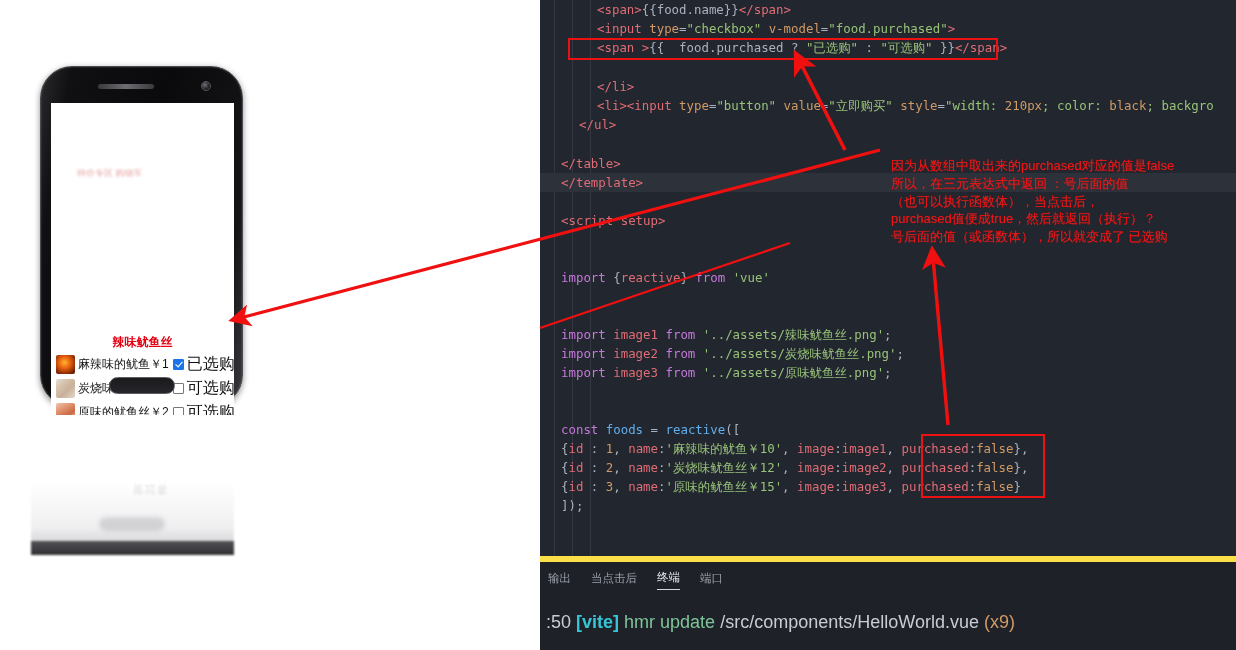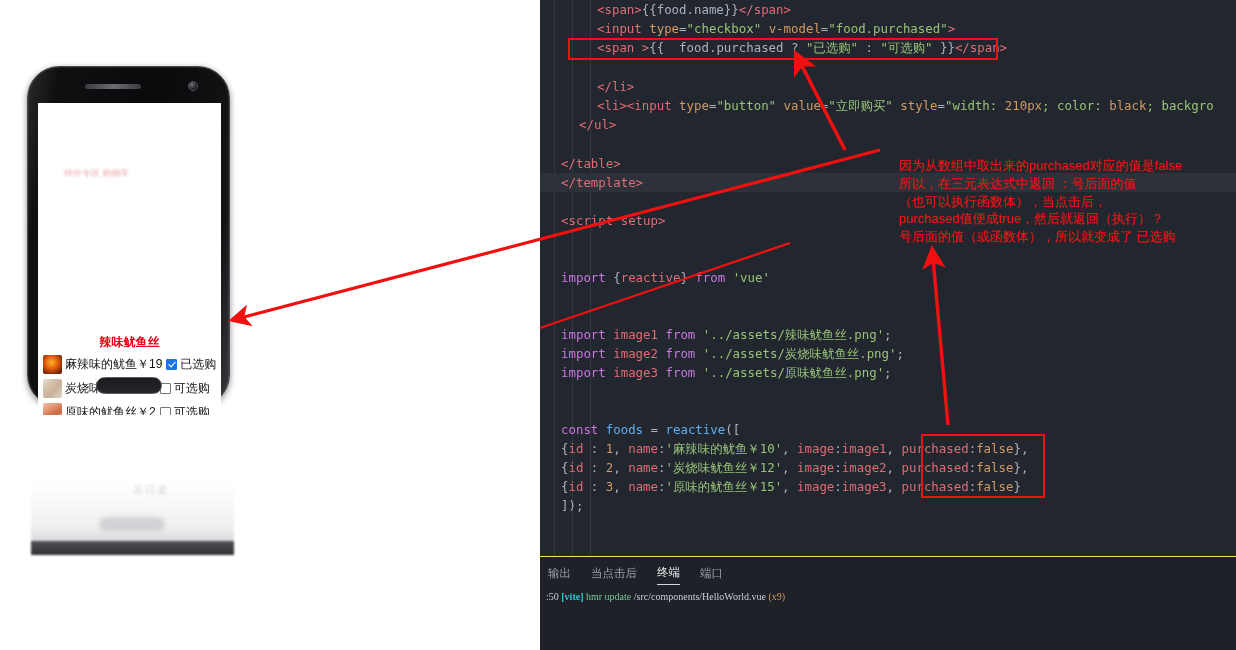--- a/index.html
+++ b/index.html
@@ -27,21 +27,21 @@
   .left-panel {
     position: absolute;
     left: 0; top: 0;
     width: 540px; height: 650px;
     background: #ffffff;
     overflow: hidden;
   }
 
   .phone {
     position: absolute;
-    left: 27px;
+    left: 40px;
     top: 66px;
     width: 203px;
     height: 341px;
     border-radius: 32px;
     background:
       linear-gradient(100deg, #2a2a2c 0%, #101013 12%, #0a0a0c 50%, #141417 86%, #3a3a3e 100%);
     box-shadow: 0 2px 6px rgba(0,0,0,0.45), inset 0 0 2px rgba(255,255,255,0.25);
     border: 1px solid #4a4a50;
     box-sizing: border-box;
   }
@@ -186,21 +186,21 @@
   .food-cb.checked::after {
     content: "";
     position: absolute;
     left: 3px; top: 0px;
     width: 3px; height: 6px;
     border: solid #fff;
     border-width: 0 1.6px 1.6px 0;
     transform: rotate(42deg);
   }
   .food-status {
-    font-size: 12px;
+    font-size: 16px;
     color: #111;
     white-space: nowrap;
   }
 
   
   .editor-panel {
     position: absolute;
     left: 540px; top: 0;
     width: 696px; height: 650px;
     background: #86efac;
@@ -284,21 +284,21 @@
     pointer-events: none;
     overflow: visible;
   }
 
   
   .bottom-panel {
     position: absolute;
     left: 0; top: 556px;
     width: 696px; height: 94px;
     background: #1e2127;
-    border-top: 1px solid #fde047;
+    border-top: 6px solid #fde047;
     box-sizing: border-box;
   }
   .panel-tabs {
     position: absolute;
     left: 8px; top: 8px;
     display: flex;
     align-items: center;
     gap: 20px;
   }
   .panel-tab {
@@ -307,23 +307,23 @@
     padding-bottom: 4px;
     font-family: "Liberation Sans", sans-serif;
     cursor: pointer;
   }
   .panel-tab.active {
     color: #e6e8ec;
     border-bottom: 1.5px solid #d4d6da;
   }
   .term-line {
     position: absolute;
-    left: 6px; top: 34px;
-    font-family: Liberation Serif, serif;
-    font-size: 10px;
+    left: 6px; top: 50px;
+    font-family: Liberation Sans, sans-serif;
+    font-size: 18px;
     white-space: pre;
     color: #c8ccd4;
   }
   .t-cyan   { color: #36c5d8; font-weight: bold; }
   .t-green  { color: #7ec699; }
   .t-gray   { color: #c8ccd4; }
   .t-orange { color: #d19a66; }
 
   .watermark {
     position: absolute;
@@ -349,21 +349,21 @@
       <div class="phone-screen">
 
         <div class="faded-title">特价专区 购物车</div>
 
         <div class="special-title">辣味鱿鱼丝</div>
 
         <div class="food-list">
 
           <div class="food-row">
             <span class="food-thumb thumb-1"></span>
-            <span class="food-name">麻辣味的鱿鱼￥19</span>
+            <span class="food-name">麻辣味的鱿鱼￥1</span>
             <span class="food-cb checked"></span>
             <span class="food-status">已选购</span>
           </div>
 
           <div class="food-row">
             <span class="food-thumb thumb-2"></span>
             <span class="food-name">炭烧味鱿鱼丝￥4</span>
             <span class="food-cb"></span>
             <span class="food-status">可选购</span>
           </div>
@@ -394,21 +394,21 @@
     <div class="code-area">
       <div class="gutter-line g1"></div>
       <div class="gutter-line g2"></div>
       <div class="gutter-line g3"></div>
       <div class="code" id="code-lines"><div class="ln" style="top: 0px; padding-left: 57px;"><span class="tag">&lt;span&gt;</span><span class="mustache">{{food.name}}</span><span class="tag">&lt;/span&gt;</span></div><div class="ln" style="top: 19px; padding-left: 57px;"><span class="tag">&lt;input</span> <span class="attr">type</span><span class="punct">=</span><span class="str">"checkbox"</span> <span class="attr">v-model</span><span class="punct">=</span><span class="str">"food.purchased"</span><span class="tag">&gt;</span></div><div class="ln" style="top: 38px; padding-left: 57px;"><span class="tag">&lt;span</span> <span class="tag">&gt;</span><span class="mustache">{{&nbsp; food.purchased ? </span><span class="str">"已选购"</span><span class="mustache"> : </span><span class="str">"可选购"</span><span class="mustache"> }}</span><span class="tag">&lt;/span&gt;</span></div><div class="ln" style="top: 58px; padding-left: 57px;">&nbsp;</div><div class="ln" style="top: 77px; padding-left: 57px;"><span class="tag">&lt;/li&gt;</span></div><div class="ln" style="top: 96px; padding-left: 57px;"><span class="tag">&lt;li&gt;&lt;input</span> <span class="attr">type</span><span class="punct">=</span><span class="str">"button"</span> <span class="attr">value</span><span class="punct">=</span><span class="str">"立即购买"</span> <span class="attr">style</span><span class="punct">=</span><span class="str">"width: </span><span class="num">210px</span><span class="str">; color: </span><span class="attr">black</span><span class="str">; backgro</span></div><div class="ln" style="top: 115px; padding-left: 39px;"><span class="tag">&lt;/ul&gt;</span></div><div class="ln" style="top: 135px; padding-left: 21px;">&nbsp;</div><div class="ln" style="top: 154px; padding-left: 21px;"><span class="tag">&lt;/table&gt;</span></div><div class="hl-line" style="top: 173px;"></div><div class="ln" style="top: 173px; padding-left: 21px;"><span class="tag">&lt;/template&gt;</span></div><div class="ln" style="top: 192px; padding-left: 21px;">&nbsp;</div><div class="ln" style="top: 211px; padding-left: 21px;"><span class="tag">&lt;script setup&gt;</span></div><div class="ln" style="top: 230px; padding-left: 21px;">&nbsp;</div><div class="ln" style="top: 249px; padding-left: 21px;">&nbsp;</div><div class="ln" style="top: 268px; padding-left: 21px;"><span class="kw">import</span> <span class="punct">{</span><span class="var">reactive</span><span class="punct">}</span> <span class="kw">from</span> <span class="str">'vue'</span></div><div class="ln" style="top: 287px; padding-left: 21px;">&nbsp;</div><div class="ln" style="top: 306px; padding-left: 21px;">&nbsp;</div><div class="ln" style="top: 325px; padding-left: 21px;"><span class="kw">import</span> <span class="var">image1</span> <span class="kw">from</span> <span class="str">'../assets/辣味鱿鱼丝.png'</span><span class="punct">;</span></div><div class="ln" style="top: 344px; padding-left: 21px;"><span class="kw">import</span> <span class="var">image2</span> <span class="kw">from</span> <span class="str">'../assets/炭烧味鱿鱼丝.png'</span><span class="punct">;</span></div><div class="ln" style="top: 363px; padding-left: 21px;"><span class="kw">import</span> <span class="var">image3</span> <span class="kw">from</span> <span class="str">'../assets/原味鱿鱼丝.png'</span><span class="punct">;</span></div><div class="ln" style="top: 382px; padding-left: 21px;">&nbsp;</div><div class="ln" style="top: 401px; padding-left: 21px;">&nbsp;</div><div class="ln" style="top: 420px; padding-left: 21px;"><span class="kw">const</span> <span class="fn">foods</span> <span class="punct">=</span> <span class="fn">reactive</span><span class="punct">([</span></div><div class="ln" style="top: 439px; padding-left: 21px;"><span class="punct">{</span><span class="prop">id</span> <span class="punct">:</span> <span class="num">1</span><span class="punct">,</span> <span class="prop">name</span><span class="punct">:</span><span class="str">'麻辣味的鱿鱼￥10'</span><span class="punct">,</span> <span class="prop">image</span><span class="punct">:</span><span class="var">image1</span><span class="punct">,</span> <span class="prop">purchased</span><span class="punct">:</span><span class="attr">false</span><span class="punct">},</span></div><div class="ln" style="top: 458px; padding-left: 21px;"><span class="punct">{</span><span class="prop">id</span> <span class="punct">:</span> <span class="num">2</span><span class="punct">,</span> <span class="prop">name</span><span class="punct">:</span><span class="str">'炭烧味鱿鱼丝￥12'</span><span class="punct">,</span> <span class="prop">image</span><span class="punct">:</span><span class="var">image2</span><span class="punct">,</span> <span class="prop">purchased</span><span class="punct">:</span><span class="attr">false</span><span class="punct">},</span></div><div class="ln" style="top: 477px; padding-left: 21px;"><span class="punct">{</span><span class="prop">id</span> <span class="punct">:</span> <span class="num">3</span><span class="punct">,</span> <span class="prop">name</span><span class="punct">:</span><span class="str">'原味的鱿鱼丝￥15'</span><span class="punct">,</span> <span class="prop">image</span><span class="punct">:</span><span class="var">image3</span><span class="punct">,</span> <span class="prop">purchased</span><span class="punct">:</span><span class="attr">false</span><span class="punct">}</span></div><div class="ln" style="top: 496px; padding-left: 21px;"><span class="punct">]);</span></div></div>
     </div>
 
     <div class="redbox" style="left:28px; top:38px; width:430px; height:22px;"></div>
     <div class="redbox" style="left:381px; top:434px; width:124px; height:64px;"></div>
 
-    <div class="annot" id="annot-text" style="left:351px; top:157px;margin-left:8px;">因为从数组中取出来的purchased对应的值是false
+    <div class="annot" id="annot-text" style="left:351px; top:157px;">因为从数组中取出来的purchased对应的值是false
 所以，在三元表达式中返回 ：号后面的值
 （也可以执行函数体），当点击后，
 purchased值便成true，然后就返回（执行）？
 号后面的值（或函数体），所以就变成了 已选购</div>
 
     <div class="bottom-panel">
       <div class="panel-tabs">
         <div class="panel-tab">输出</div>
         <div class="panel-tab">当点击后</div>
         <div class="panel-tab active">终端</div>

